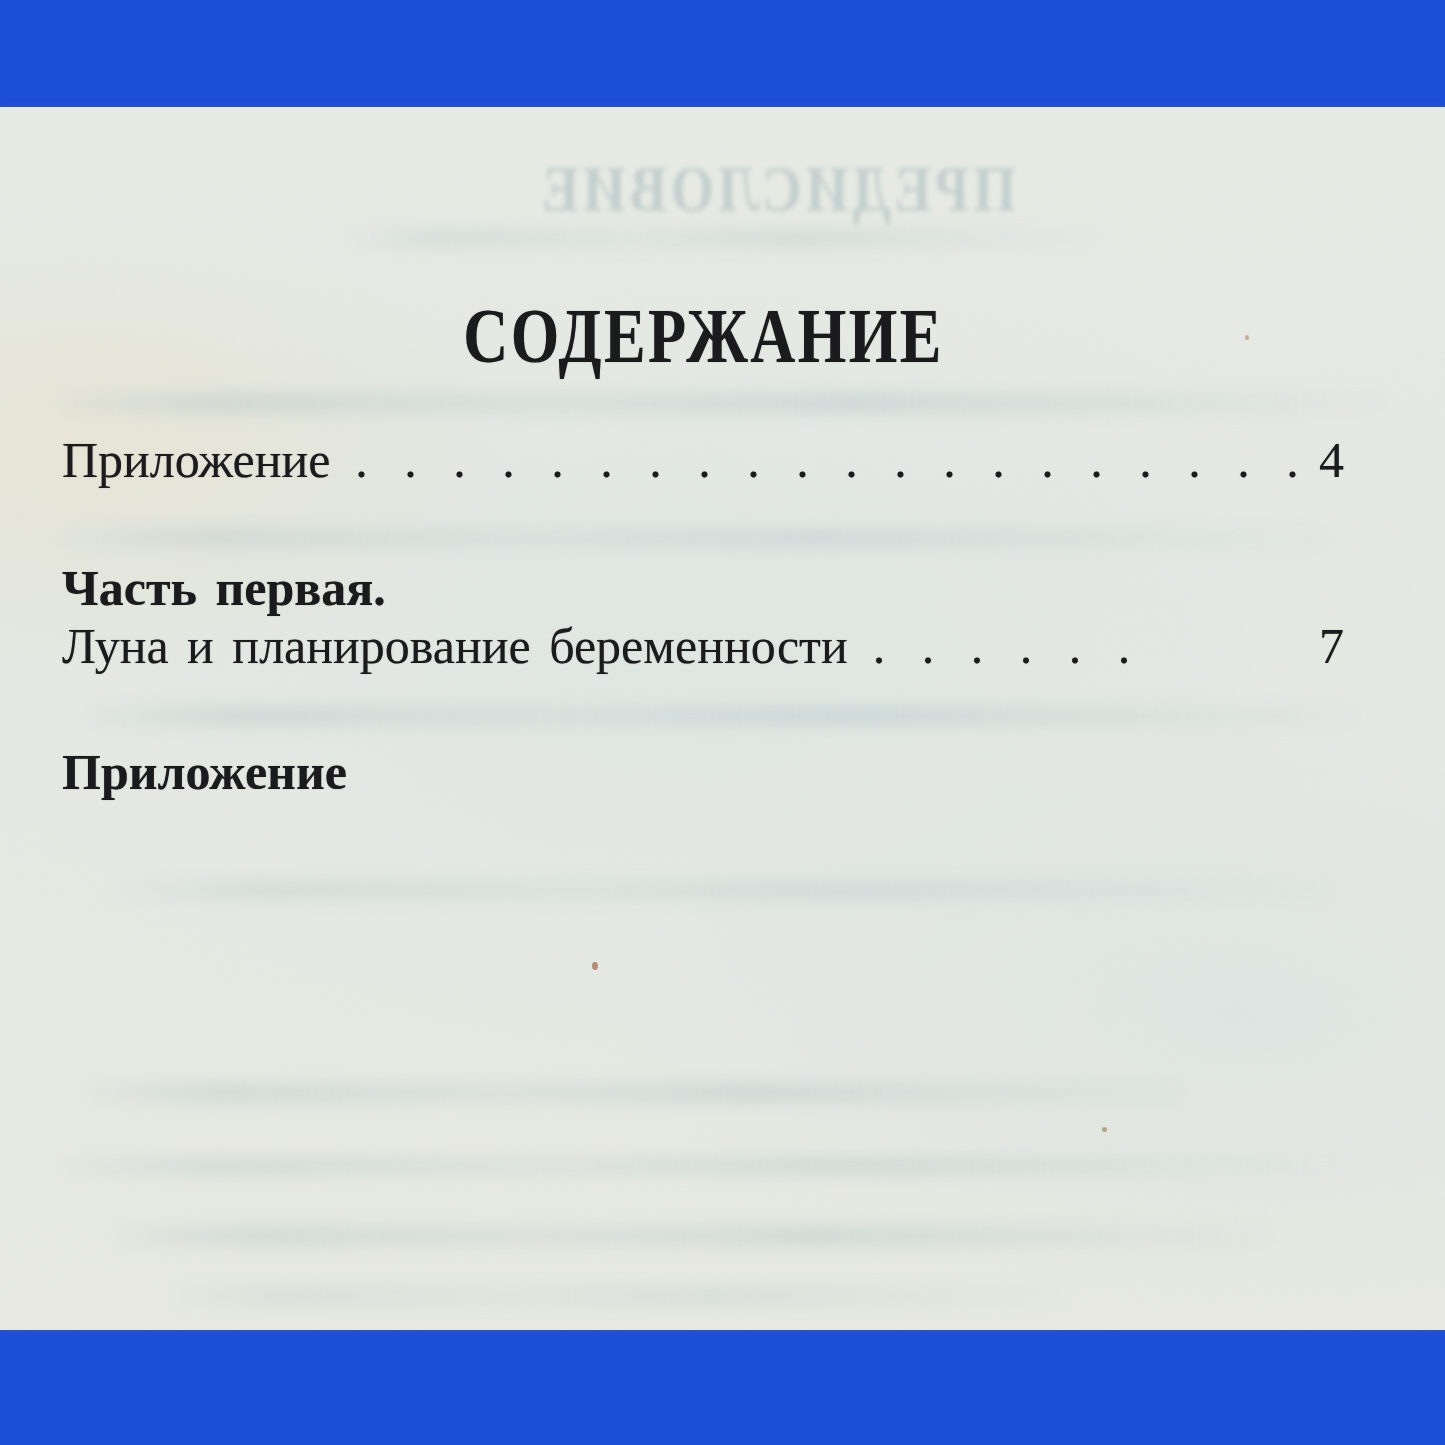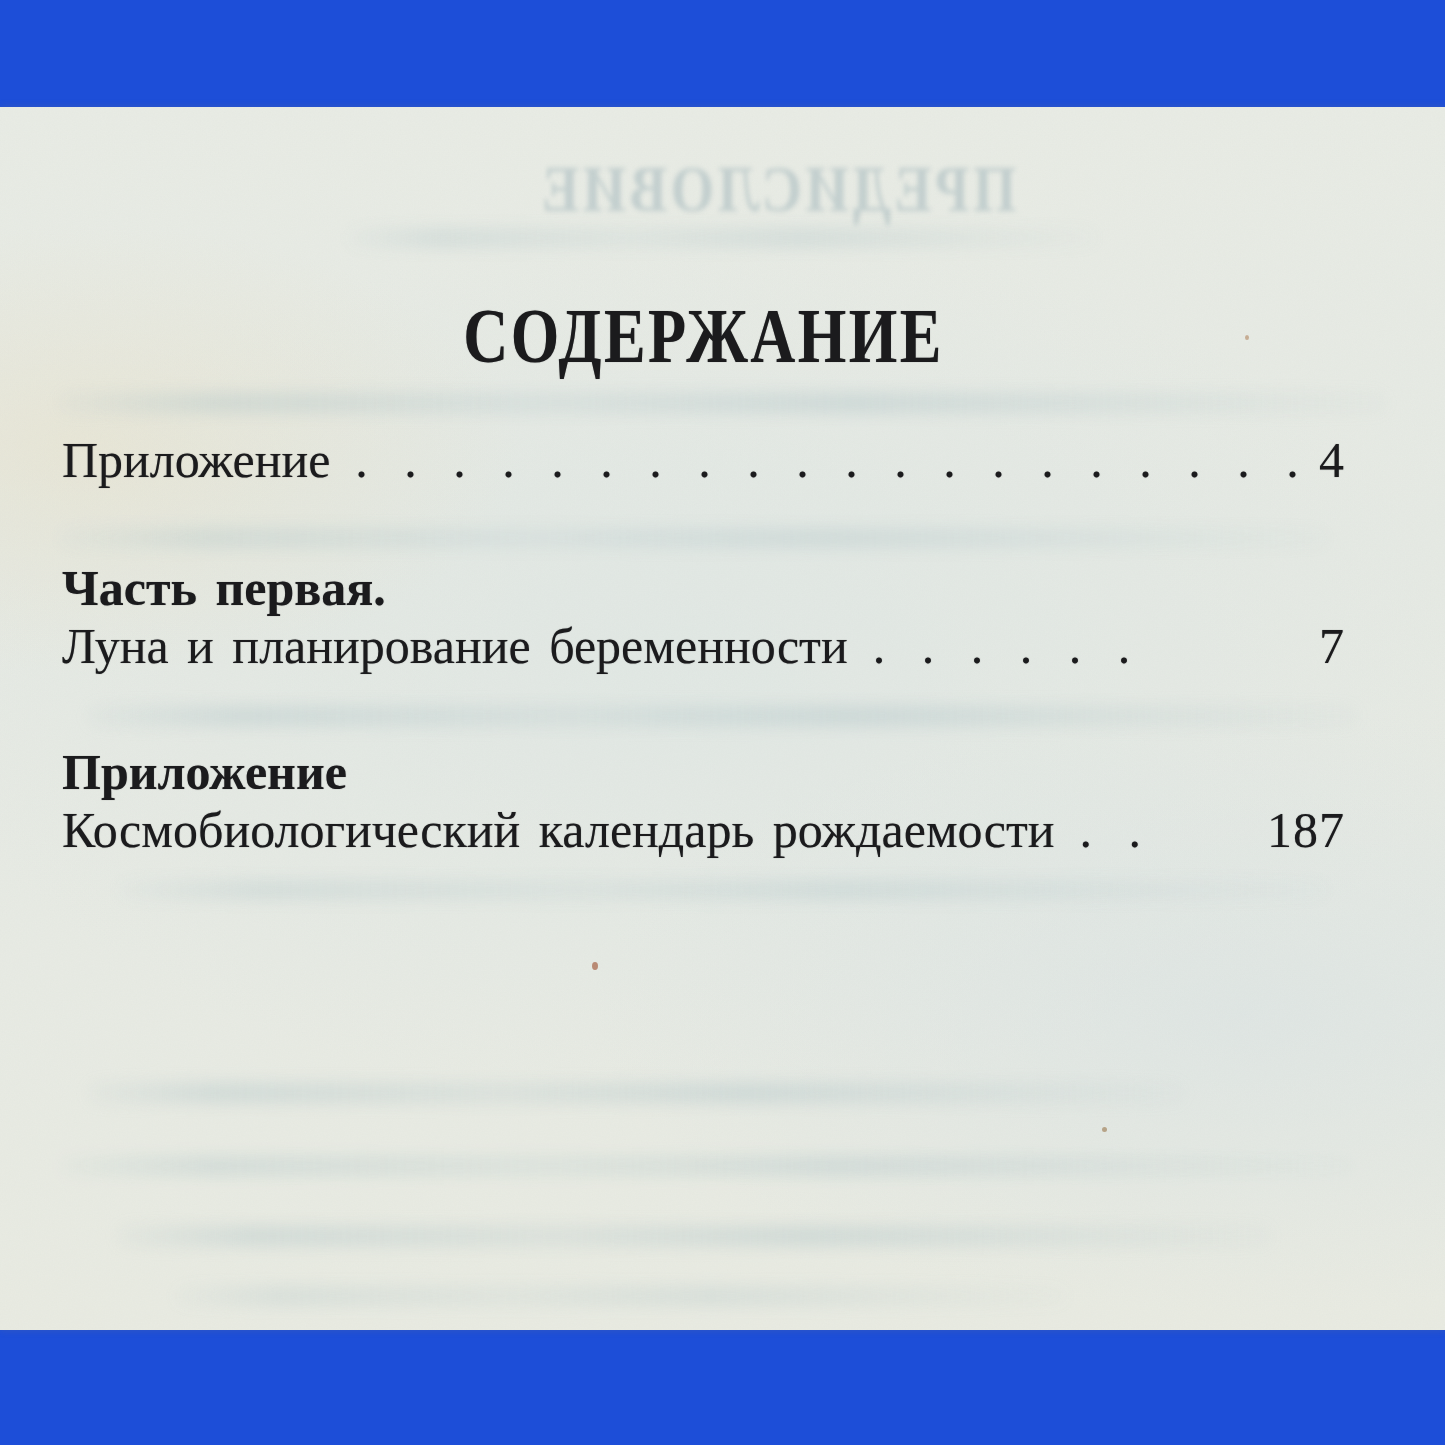--- a/index.html
+++ b/index.html
@@ -141,22 +141,18 @@
           <div class="toc-heading">Часть первая.</div>
           <div class="toc-line">
             <span class="toc-label">Луна и планирование беременности</span><span class="toc-dots">. . . . . .</span>
             <span class="toc-page">7</span>
           </div>
         </div>
 
 
         <div class="toc-entry entry-4">
           <div class="toc-heading">Приложение</div>
-          <div class="toc-line">
-            <span class="toc-label">Космобиологический календарь рождаемости</span><span class="toc-dots">. .</span>
-            <span class="toc-page">187</span>
-          </div>
         </div>
 
       </div>
     </div>
   </div>
 </div>
 
 </body></html>

